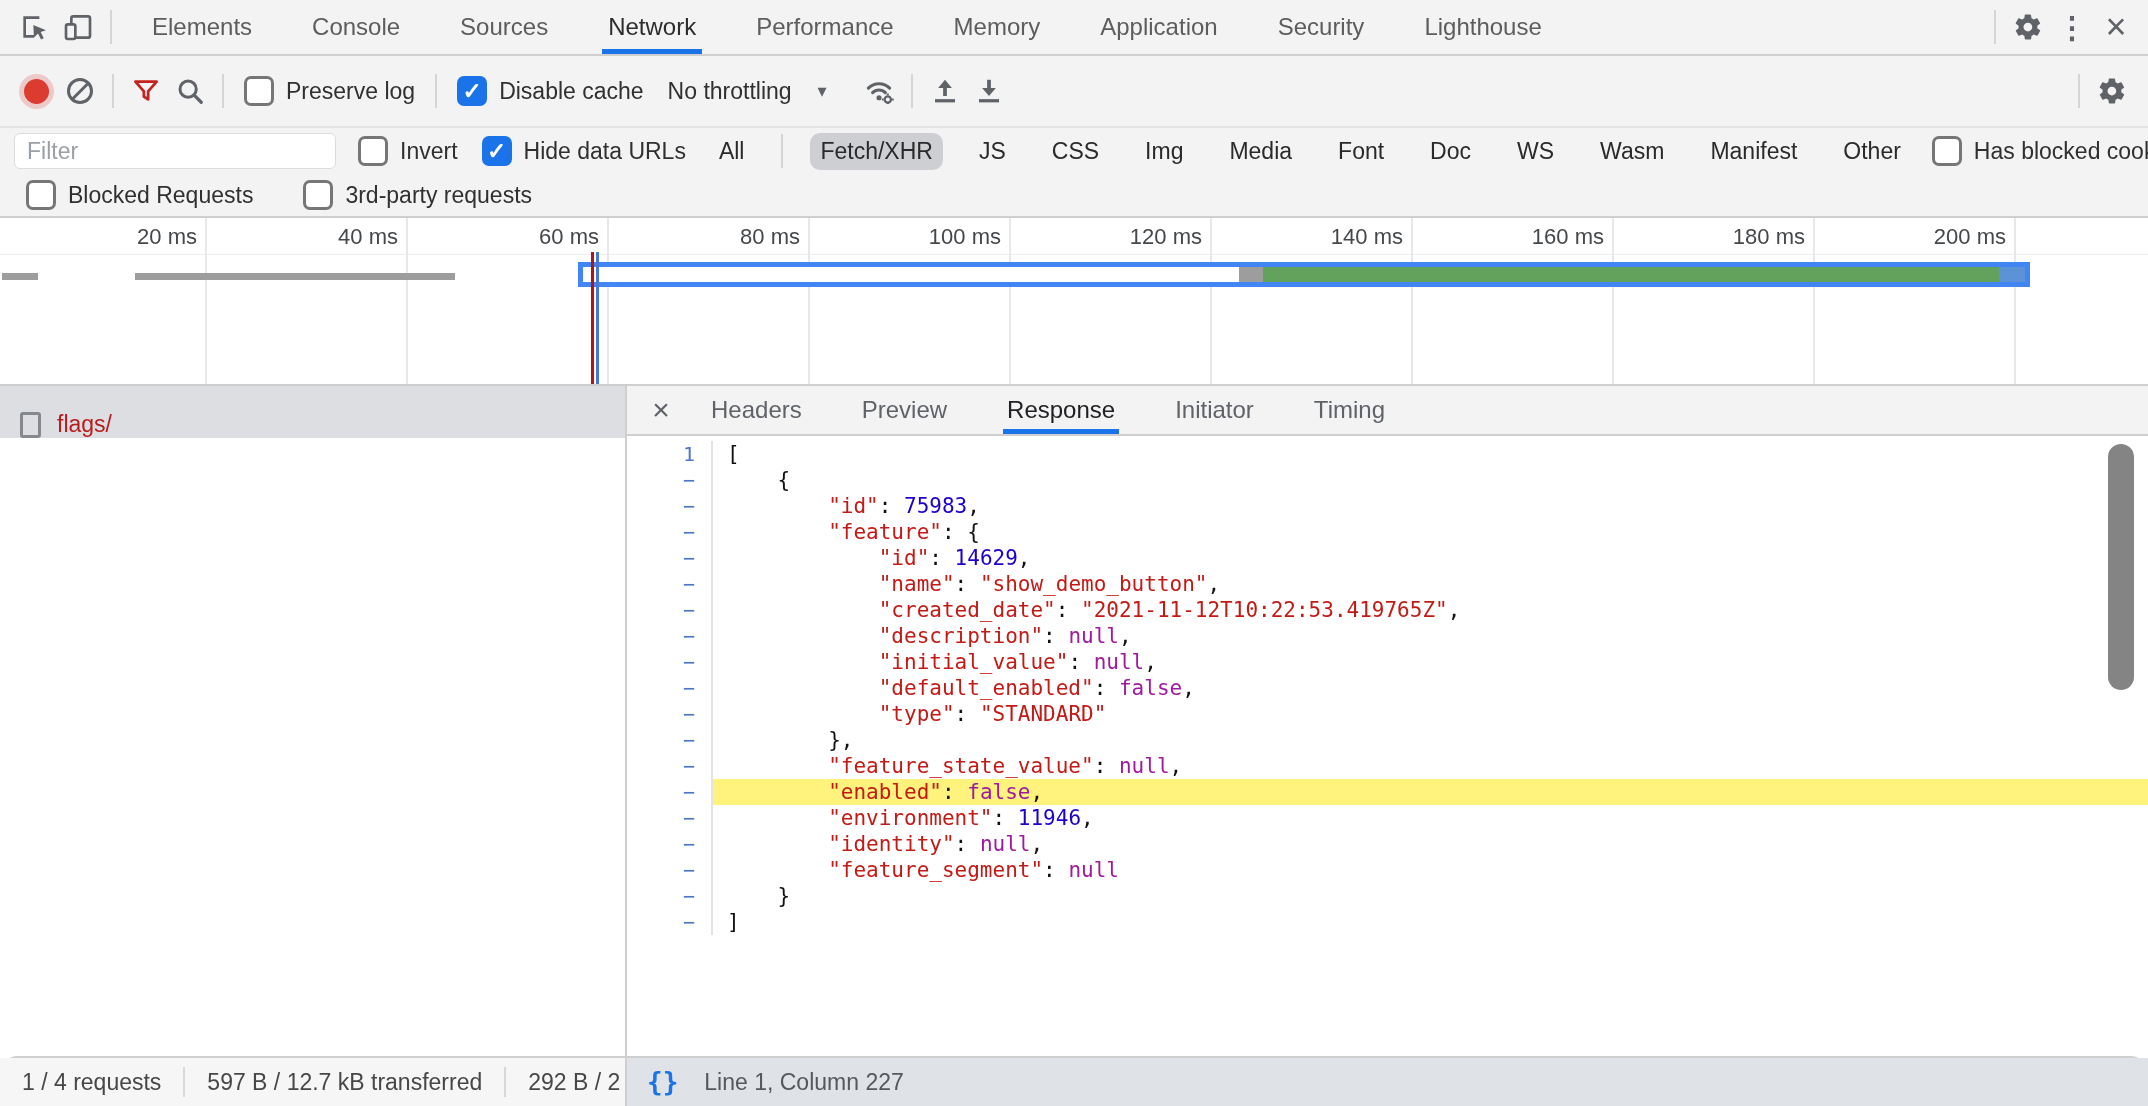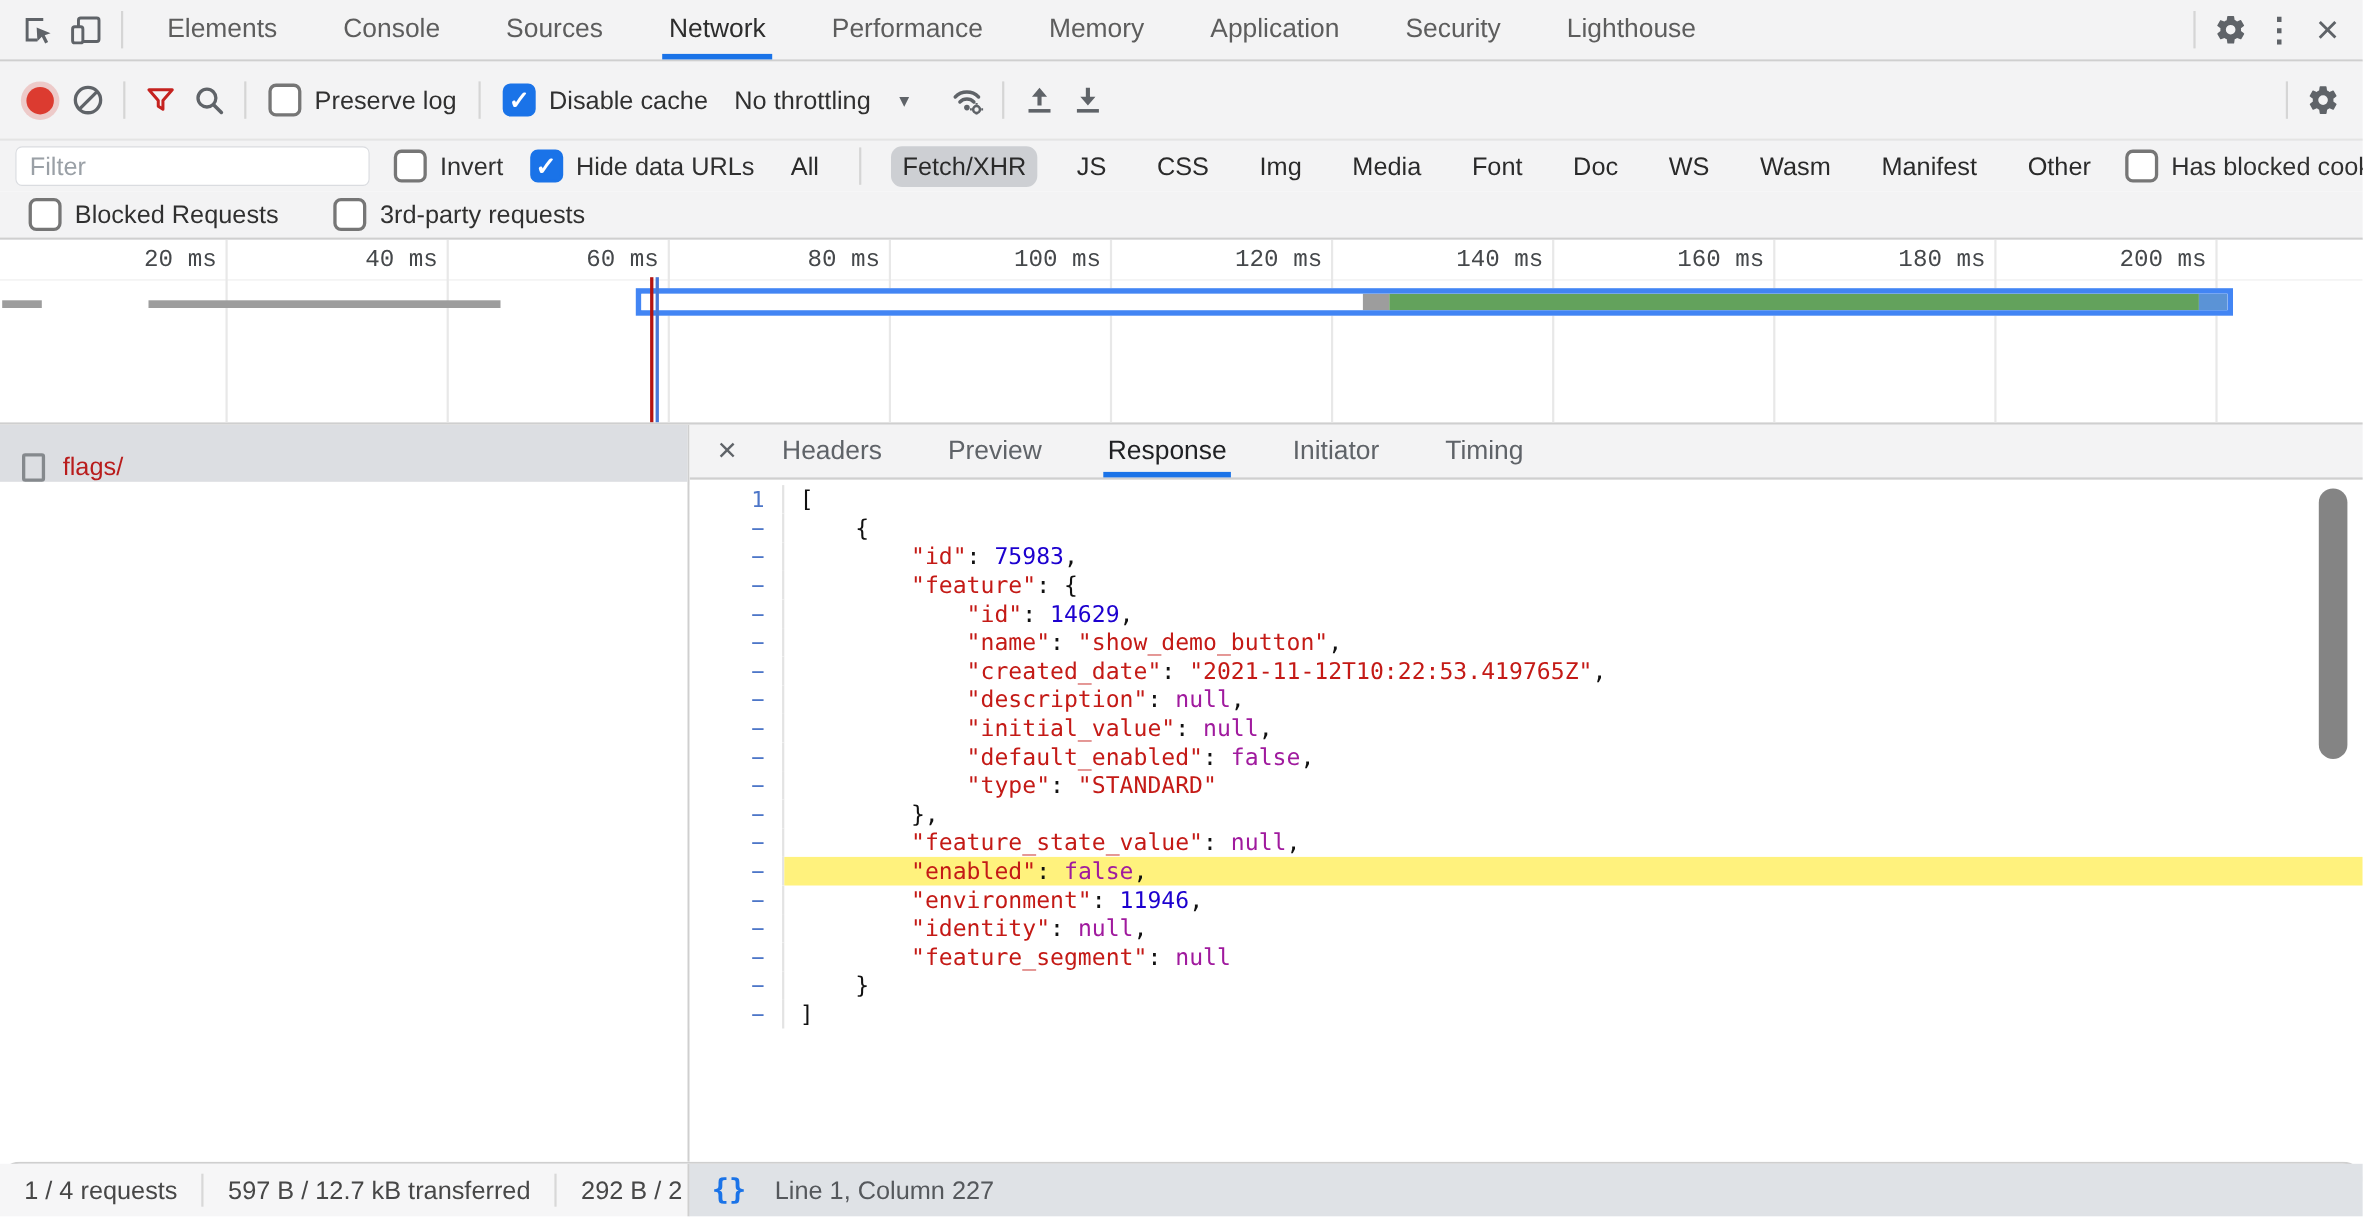--- a/index.html
+++ b/index.html
@@ -44,21 +44,21 @@
   .filter-input::placeholder { color:#9aa0a6; }
   .ftypes { display:flex; align-items:center; margin-left:8px;gap:16px; }
   .ftype { font-size:23px; color:#2a2a2a; padding:5px 10px; margin:0 5px; border-radius:10px; cursor:pointer; white-space:nowrap; }
   .ftype.selected { background:#cdcfd3; }
 
   
   .optrow { height:44px; background:#f3f3f4; display:flex; align-items:center; flex:0 0 auto;
     padding:0 16px; border-bottom:2px solid #cfcfcf; }
 
   
-  .overview { height:168px; position:relative; background:#fff; border-bottom:2px solid #cfcfcf; flex:0 0 auto; overflow:hidden;font-family:Liberation Mono, monospace; }
+  .overview { height:168px; position:relative; background:#fff; border-bottom:2px solid #cfcfcf; flex:0 0 auto; overflow:hidden; }
   .gridline { position:absolute; top:0; bottom:0; width:2px; background:#e8e8e8; }
   .ruler-label { position:absolute; top:6px; width:160px; text-align:right; font-size:22px; color:#45484b; }
   .ruler-sep { position:absolute; left:0; right:0; top:36px; height:1px; background:#ededed; }
   .gray-bar { position:absolute; top:55px; height:7px; background:#9d9d9d; }
   .req-bar { position:absolute; top:44px; height:25px; border:5px solid #4285f4; background:#fff;
     display:flex; overflow:hidden; }
   .req-seg { height:100%; }
   .event-line { position:absolute; top:34px; bottom:0; width:3px; }
 
   

